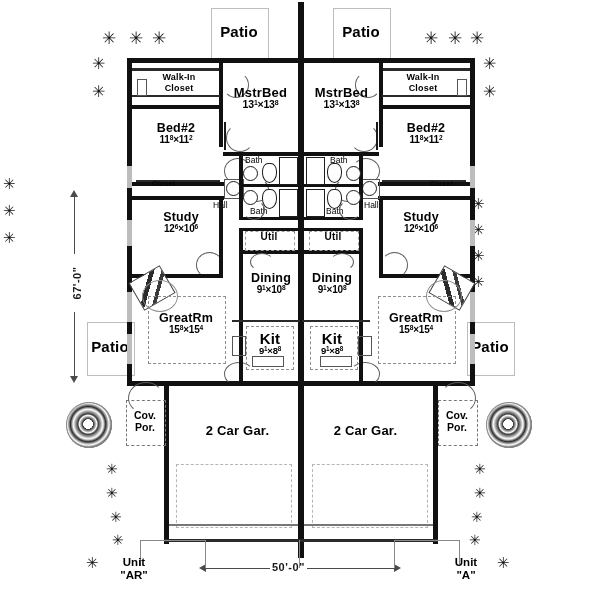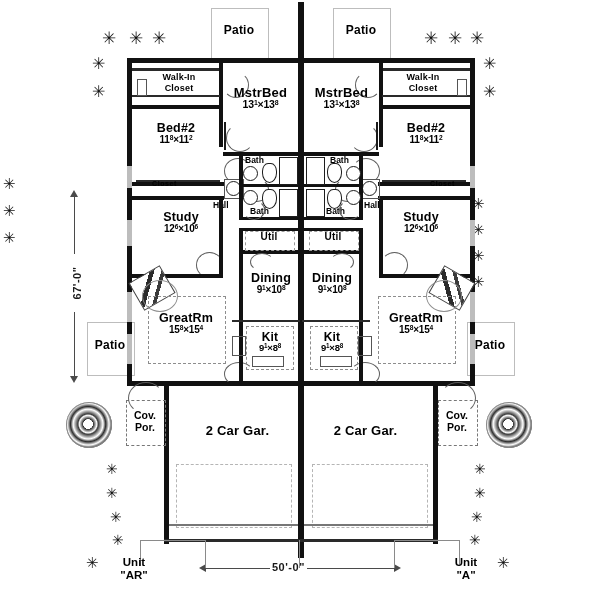--- a/index.html
+++ b/index.html
@@ -17,25 +17,25 @@
 
   
   .lbl{position:absolute;text-align:center;line-height:1.02;
        color:#000;white-space:nowrap;}
   .lbl .nm{display:block;font-weight:700;letter-spacing:.2px;}
   .lbl .dm{display:block;font-weight:700;letter-spacing:-.2px;}
   sup{font-size:.66em;vertical-align:.42em;line-height:0;font-weight:700;}
 
   .f13 .nm{font-size:13px}  .f13 .dm{font-size:10.5px}
   .f12 .nm{font-size:12.5px}.f12 .dm{font-size:10px}
-  .f11 .nm{font-size:12px}.f11 .dm{font-size:9.5px}
+  .f11 .nm{font-size:15px}.f11 .dm{font-size:9.5px}
   .f10 .nm{font-size:10px}
   .f9  .nm{font-size:9px}
 
-  .plain{position:absolute;white-space:nowrap;font-weight:700;color:#000;}
+  .plain{position:absolute;white-space:nowrap;font-weight:400;color:#000;}
 
   
   .swing{position:absolute;border:1.15px solid #5f5f5f;border-radius:50%;
          border-right-color:transparent;border-top-color:transparent;}
   .swing2{position:absolute;border:1.15px solid #5f5f5f;border-radius:50%;
          border-left-color:transparent;border-top-color:transparent;}
   .swing3{position:absolute;border:1.15px solid #5f5f5f;border-radius:50%;
          border-right-color:transparent;border-bottom-color:transparent;}
   .swing4{position:absolute;border:1.15px solid #5f5f5f;border-radius:50%;
          border-left-color:transparent;border-bottom-color:transparent;}

